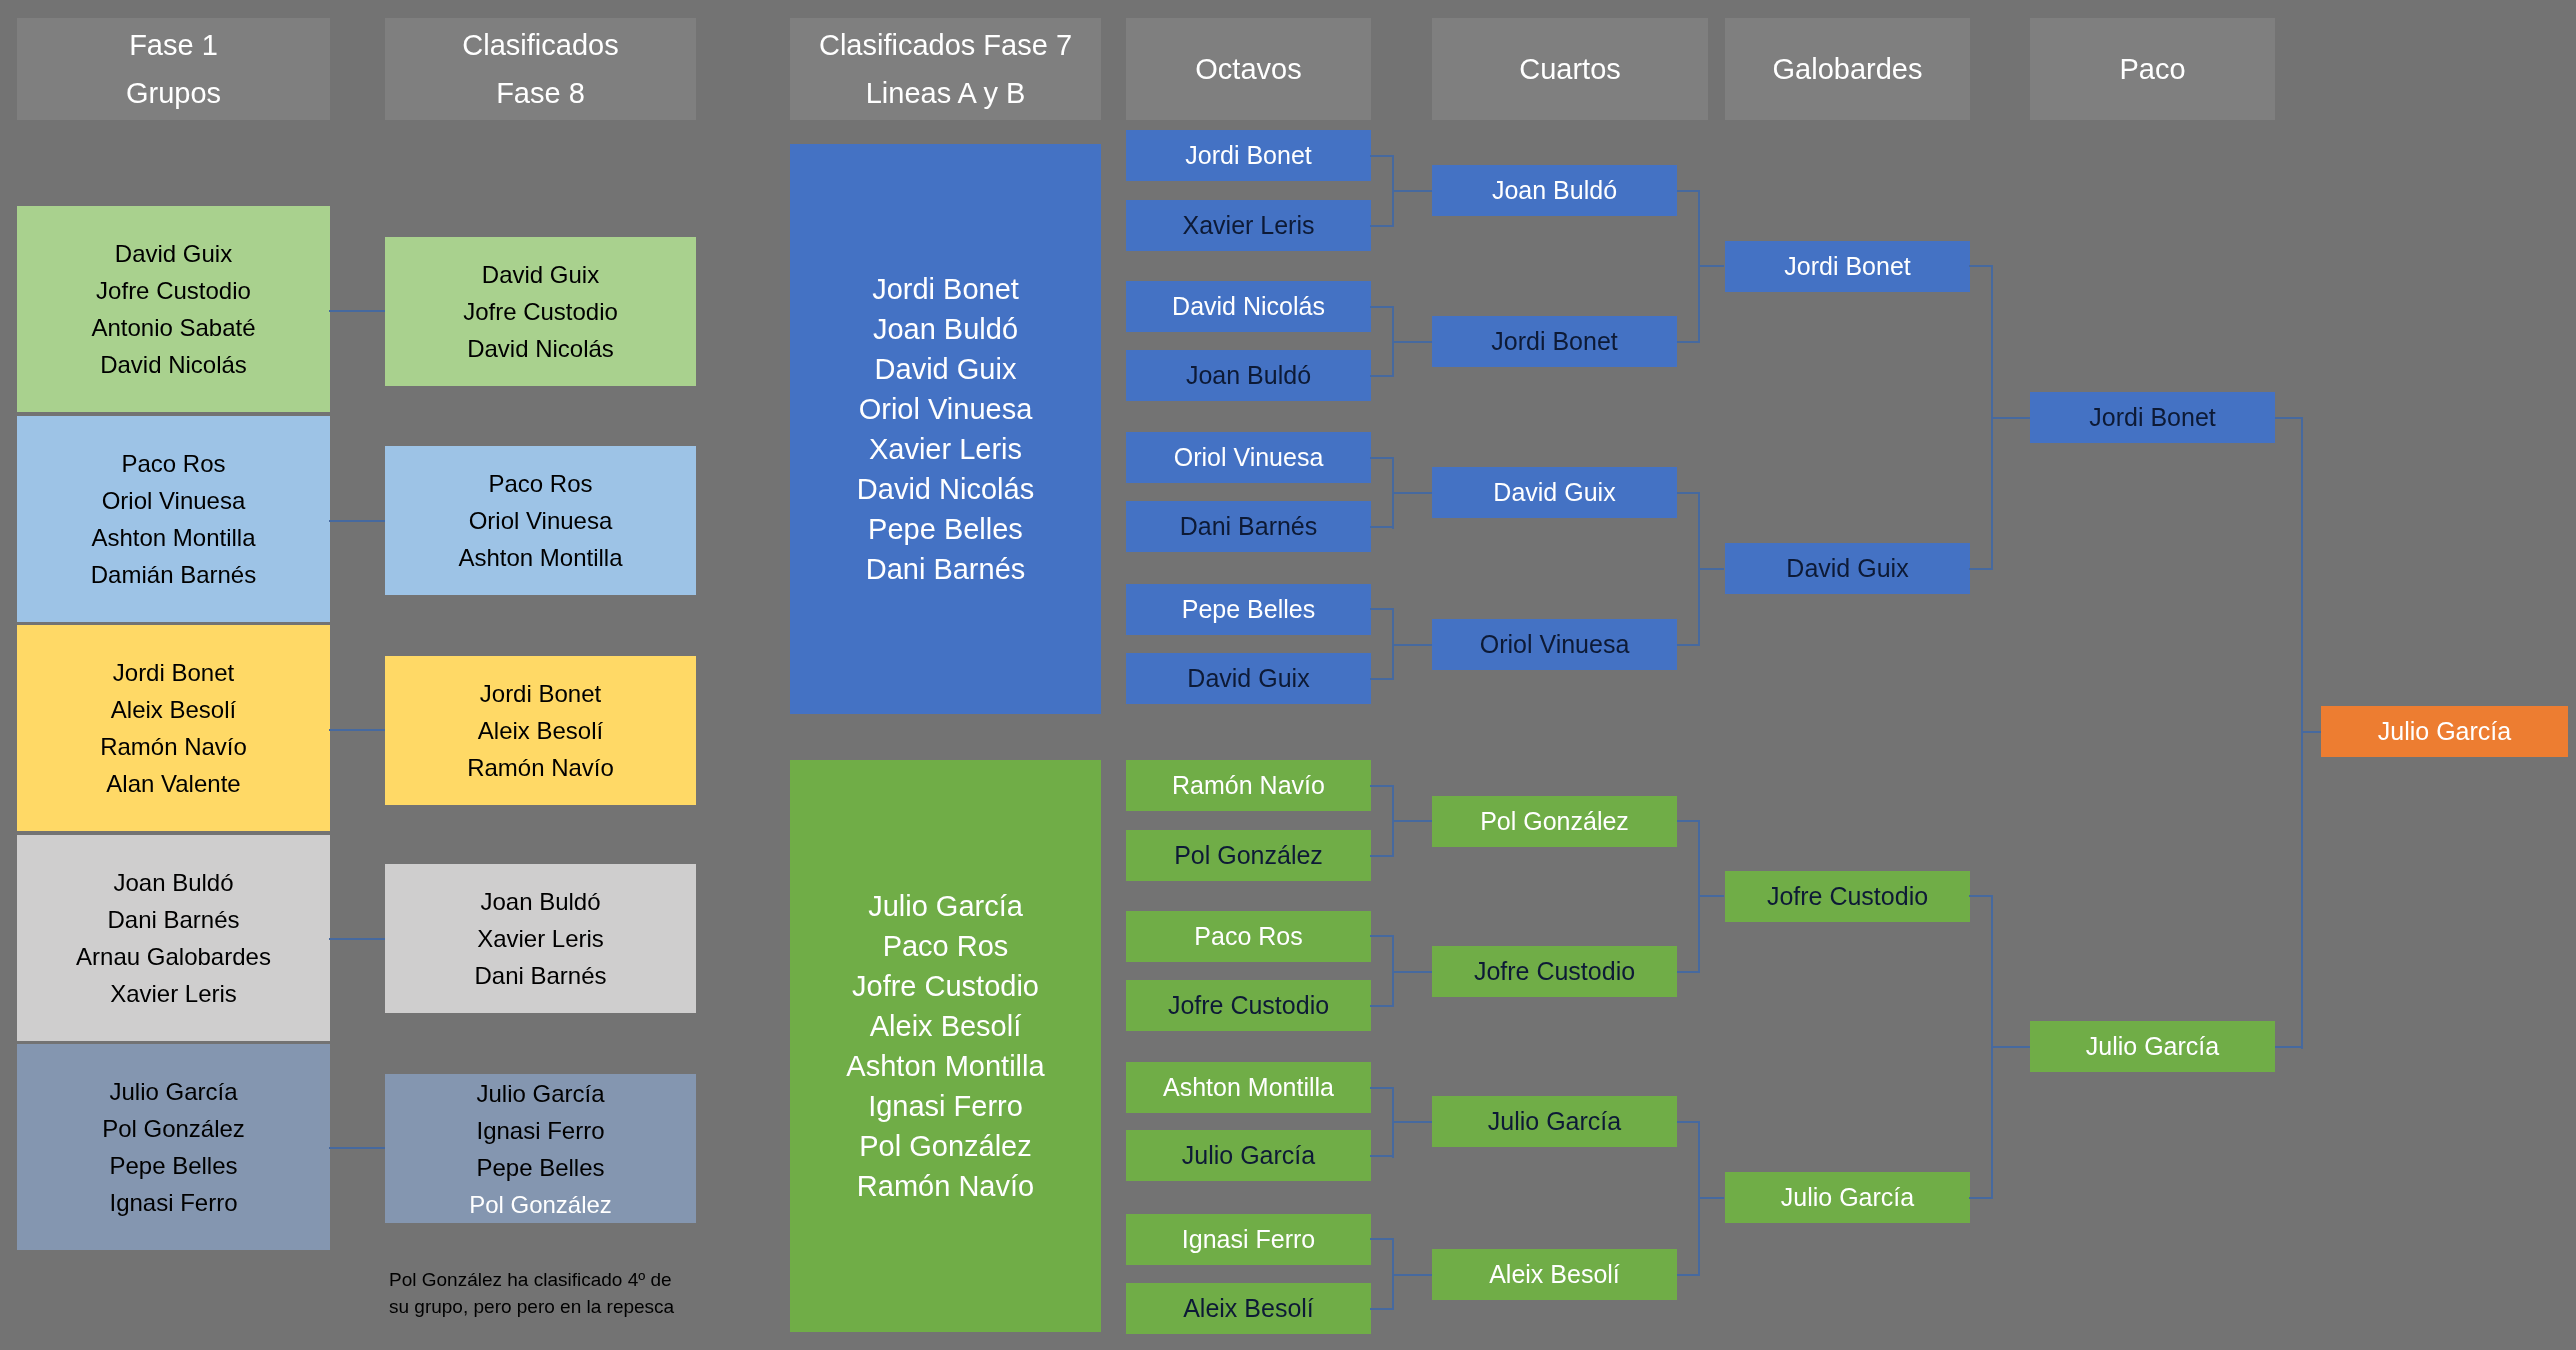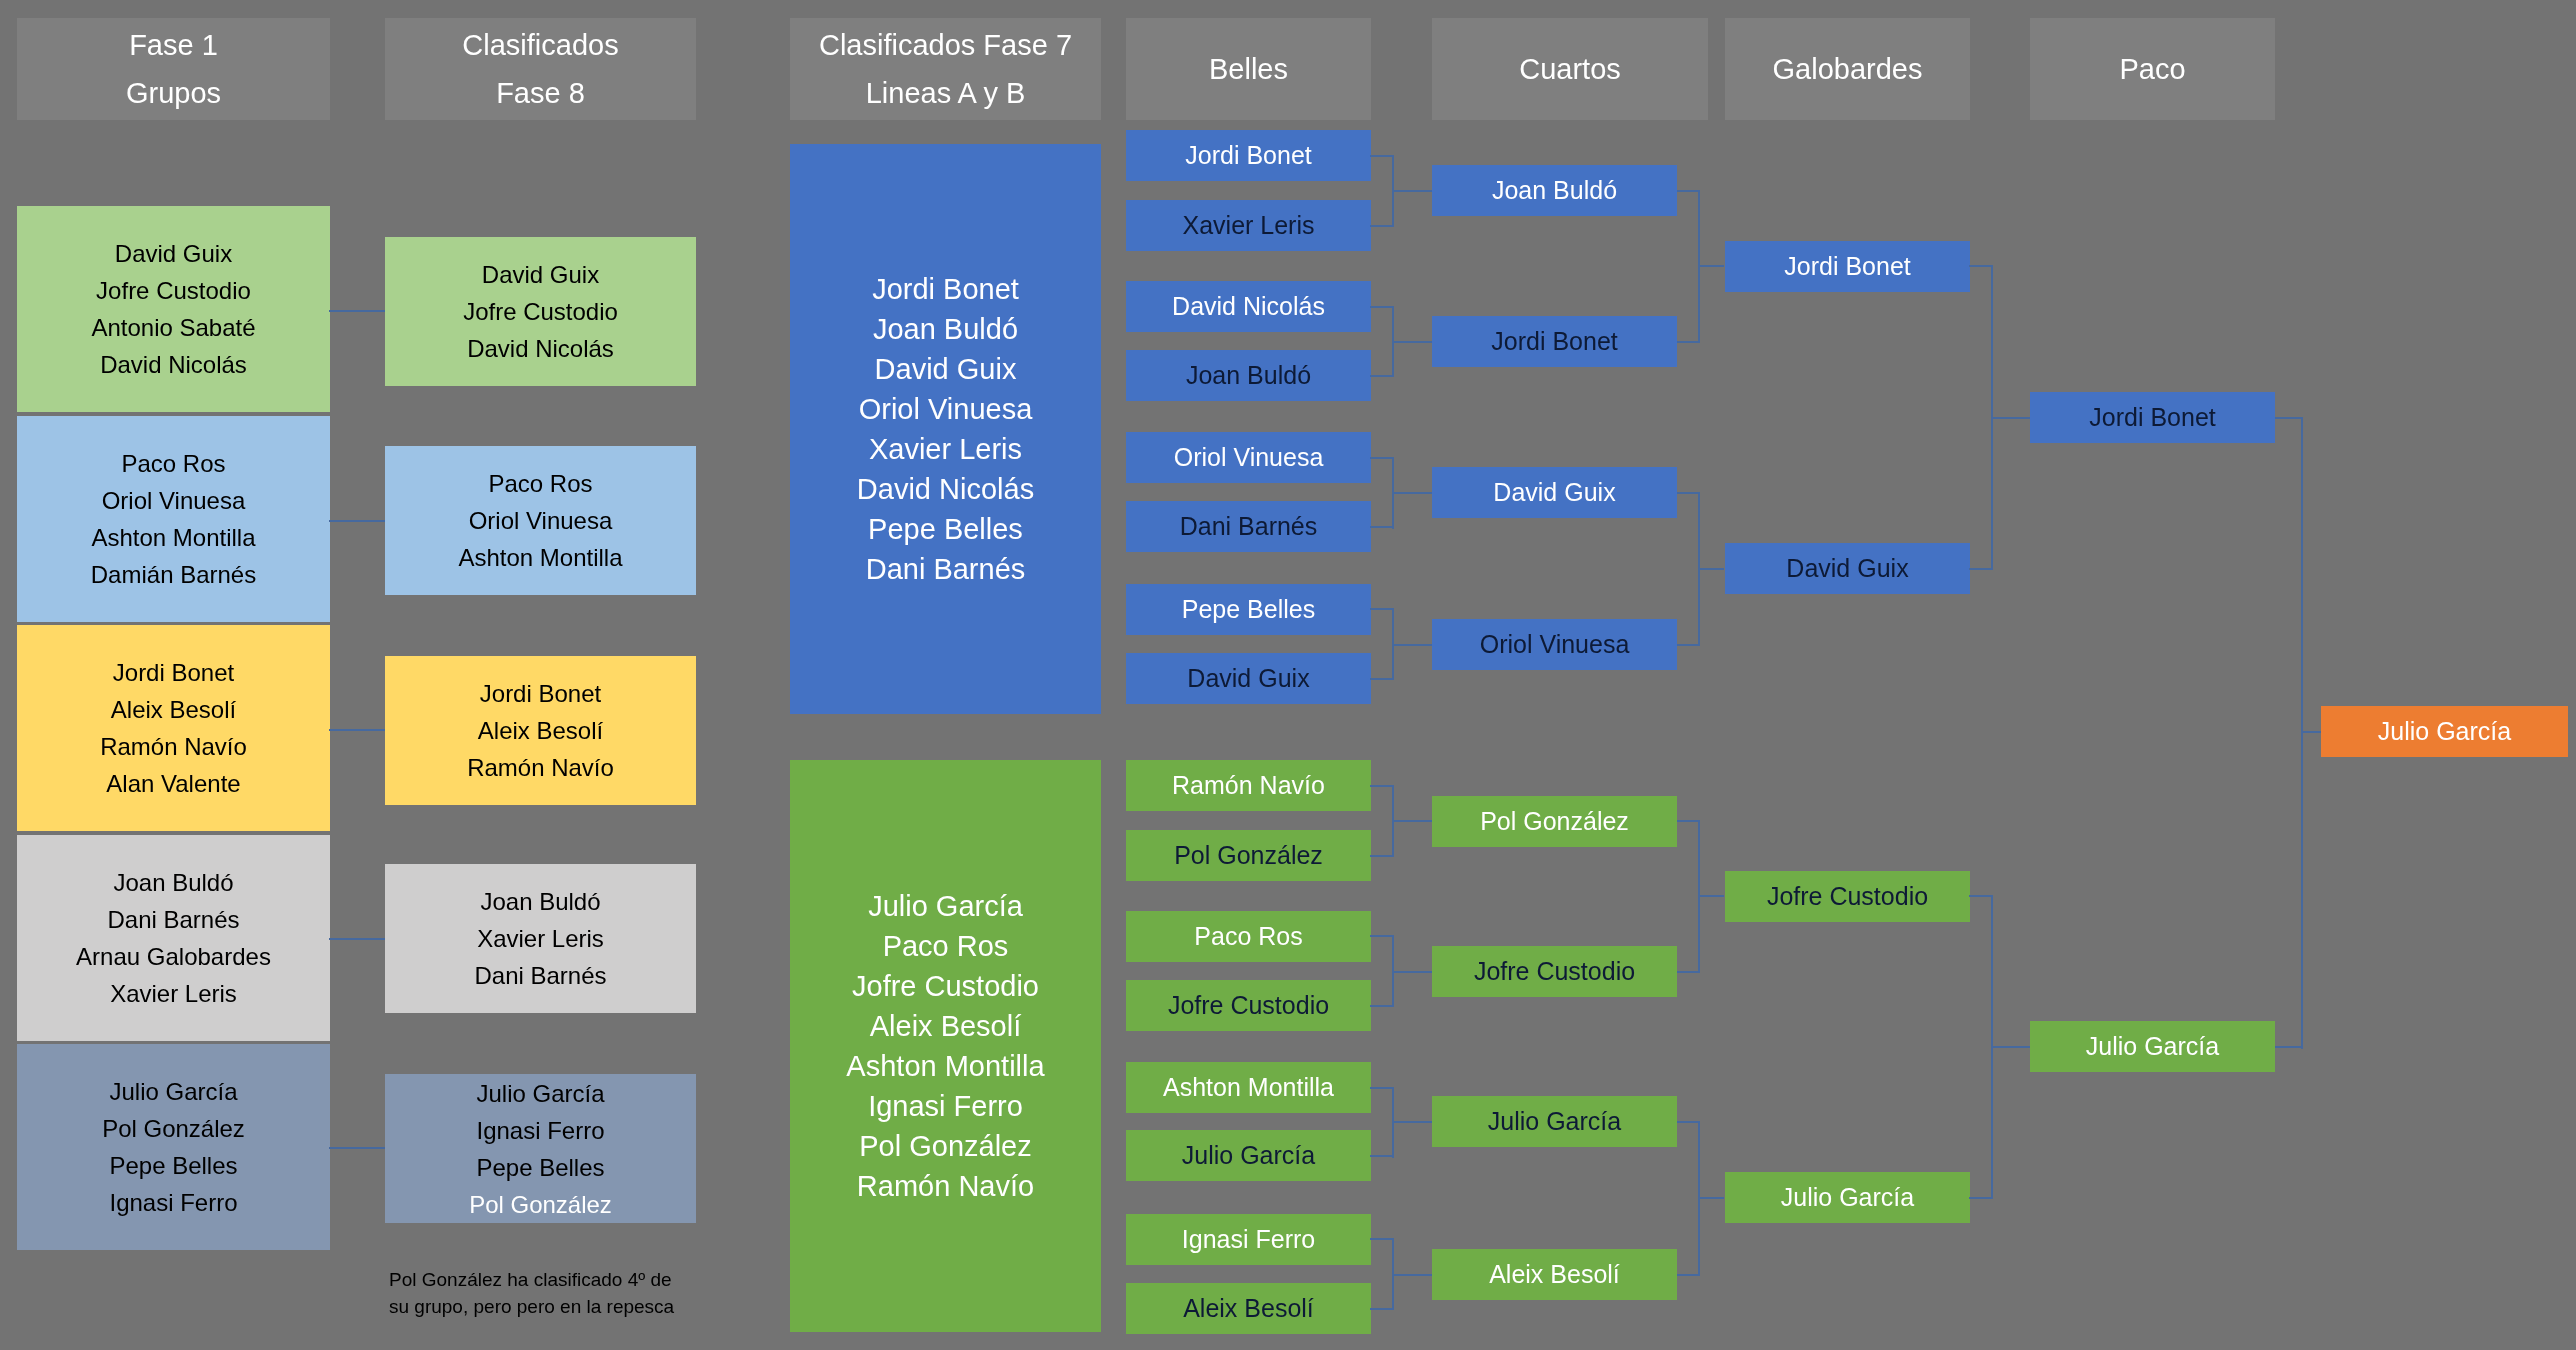--- a/index.html
+++ b/index.html
@@ -49,21 +49,21 @@
 <body>
 
 <div id="stage">
 
   <div class="bx hdr" style="left:17px;top:18.4px;width:313px;height:102px">Fase 1
 Grupos</div>
   <div class="bx hdr" style="left:385px;top:18.4px;width:311px;height:102px">Clasificados
 Fase 8</div>
   <div class="bx hdr" style="left:790px;top:18.4px;width:311px;height:102px">Clasificados Fase 7
 Lineas A y B</div>
-  <div class="bx hdr" style="left:1126px;top:18.4px;width:245px;height:102px">Belles</div>
+  <div class="bx hdr" style="left:1126px;top:18.4px;width:245px;height:102px">Octavos</div>
   <div class="bx hdr" style="left:1432px;top:18.4px;width:276px;height:102px">Cuartos</div>
   <div class="bx hdr" style="left:1725px;top:18.4px;width:245px;height:102px">Galobardes</div>
   <div class="bx hdr" style="left:2030px;top:18.4px;width:245px;height:102px">Paco</div>
 
   <div class="bx grp f-lgreen" style="left:17px;top:206px;width:313px;height:206px">David Guix
 Jofre Custodio
 Antonio Sabaté
 David Nicolás</div>
   <div class="bx grp f-lblue" style="left:17px;top:416px;width:313px;height:206px">Paco Ros
 Oriol Vinuesa

